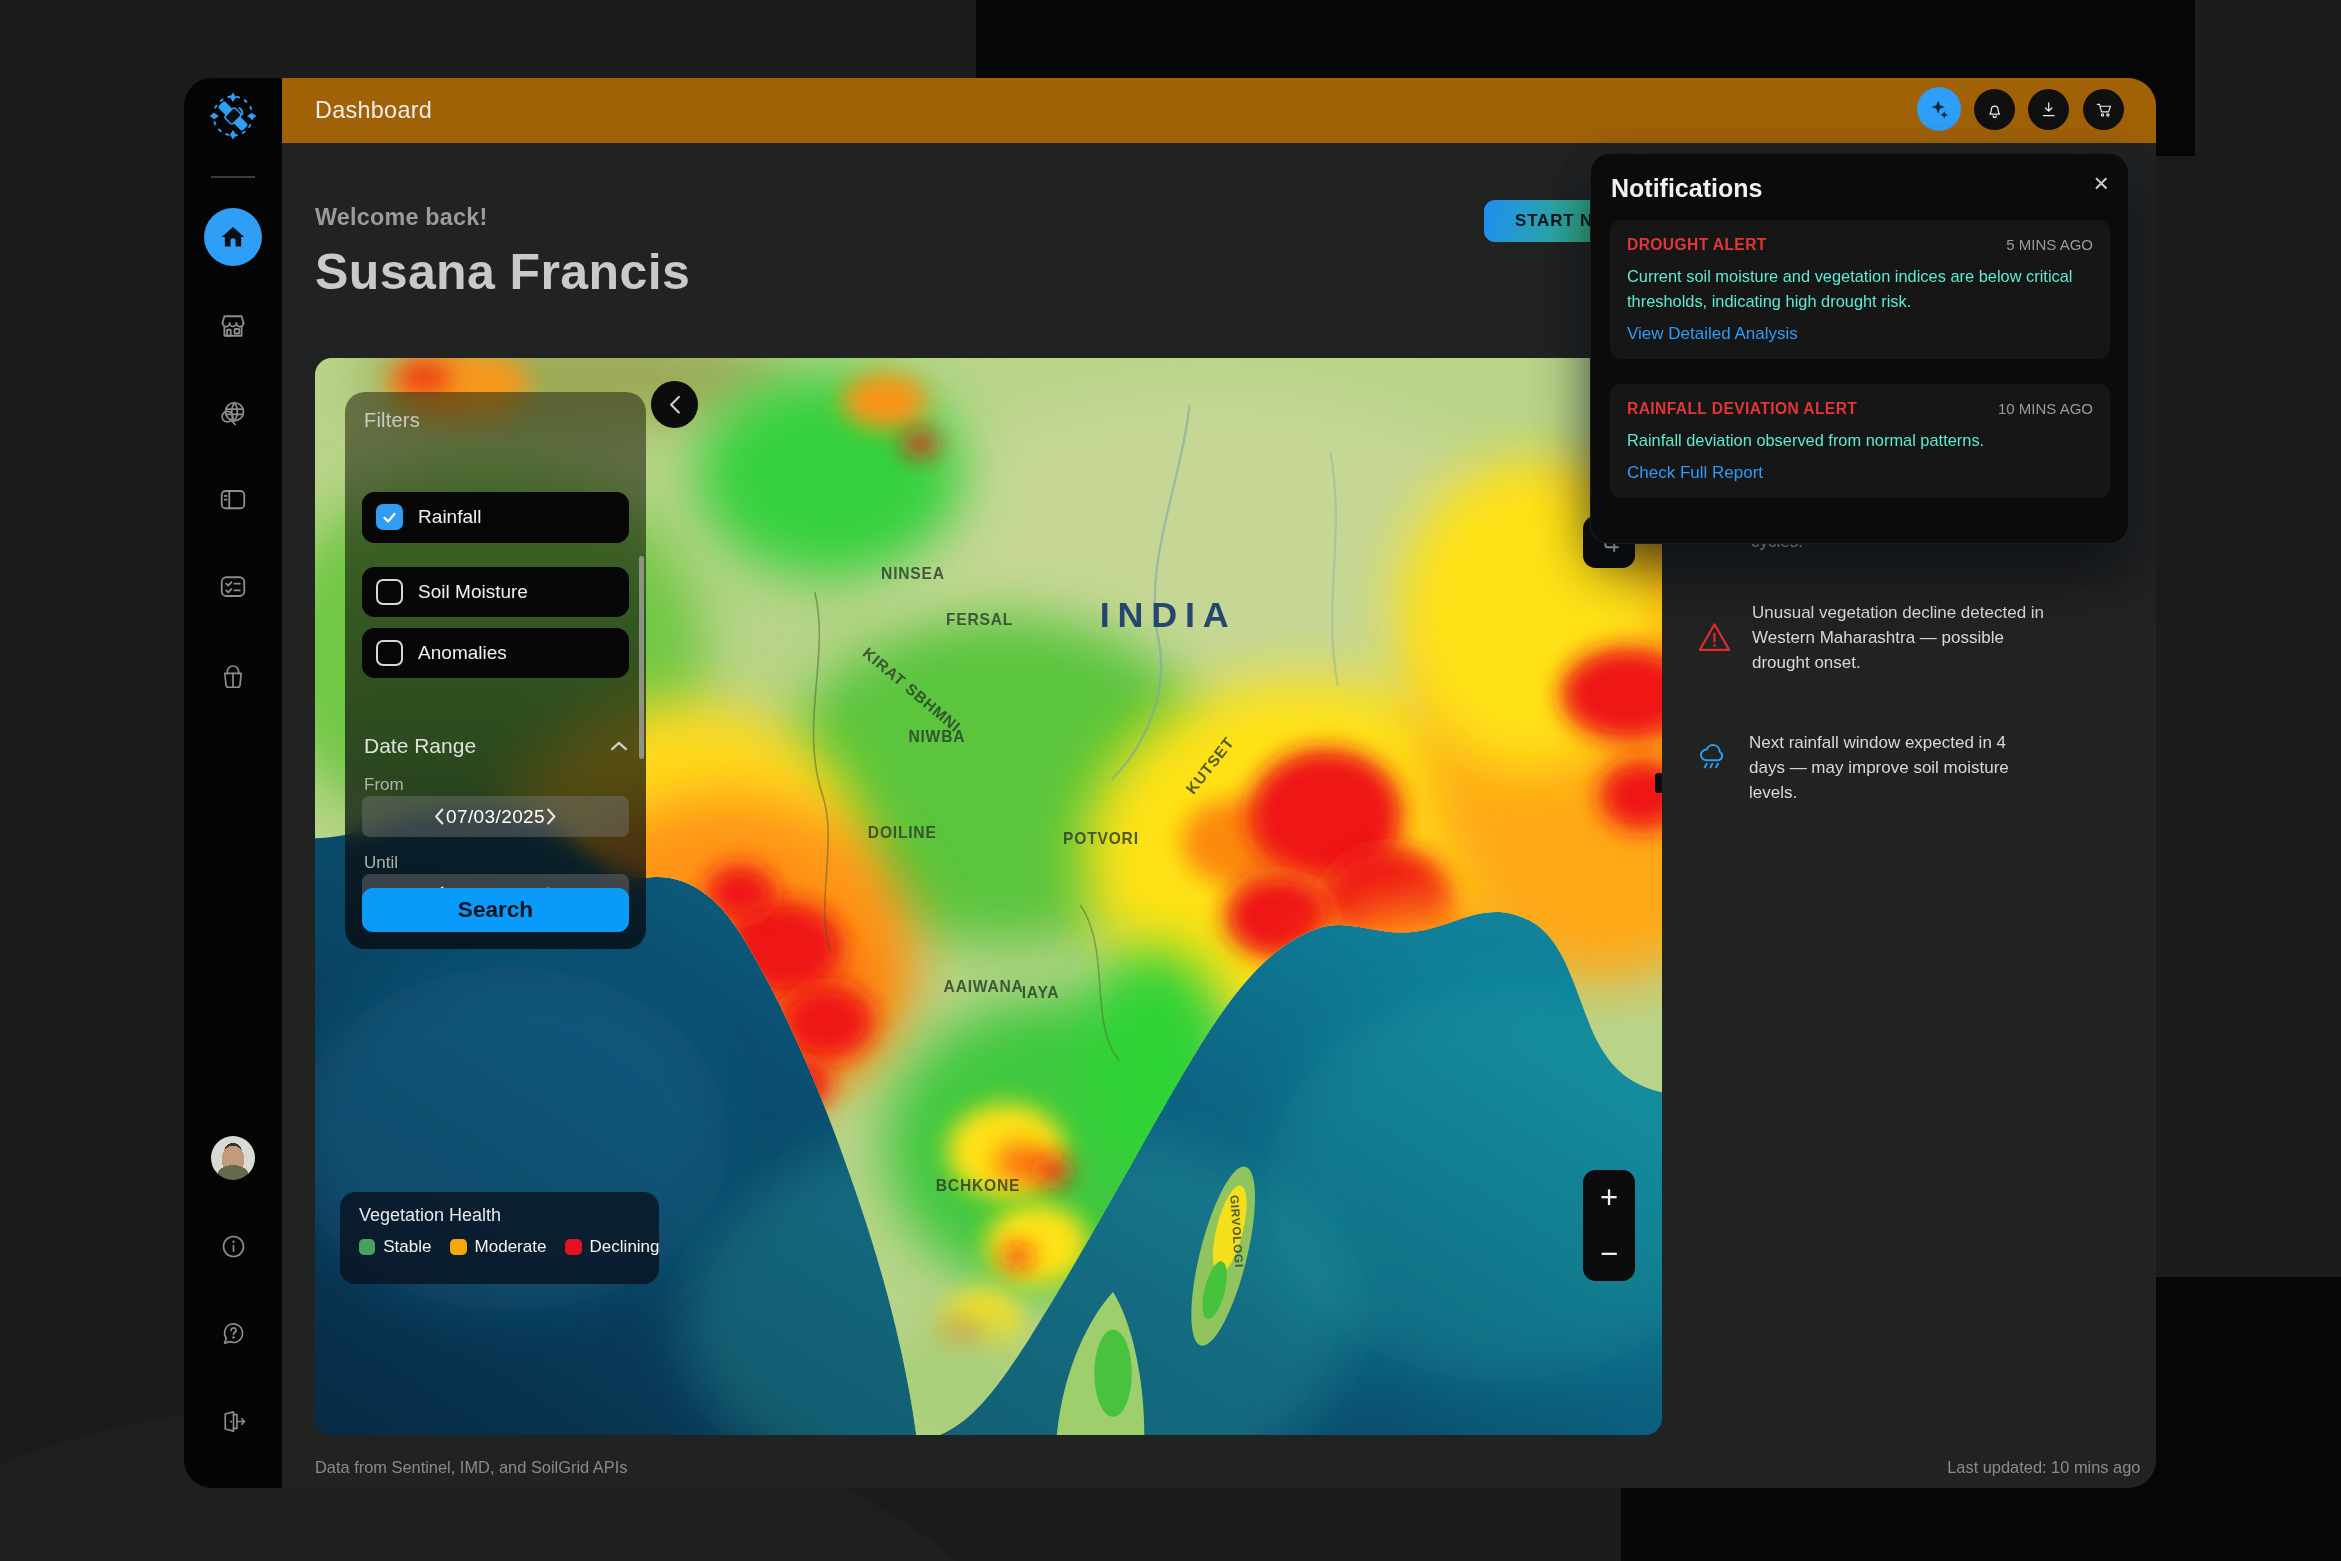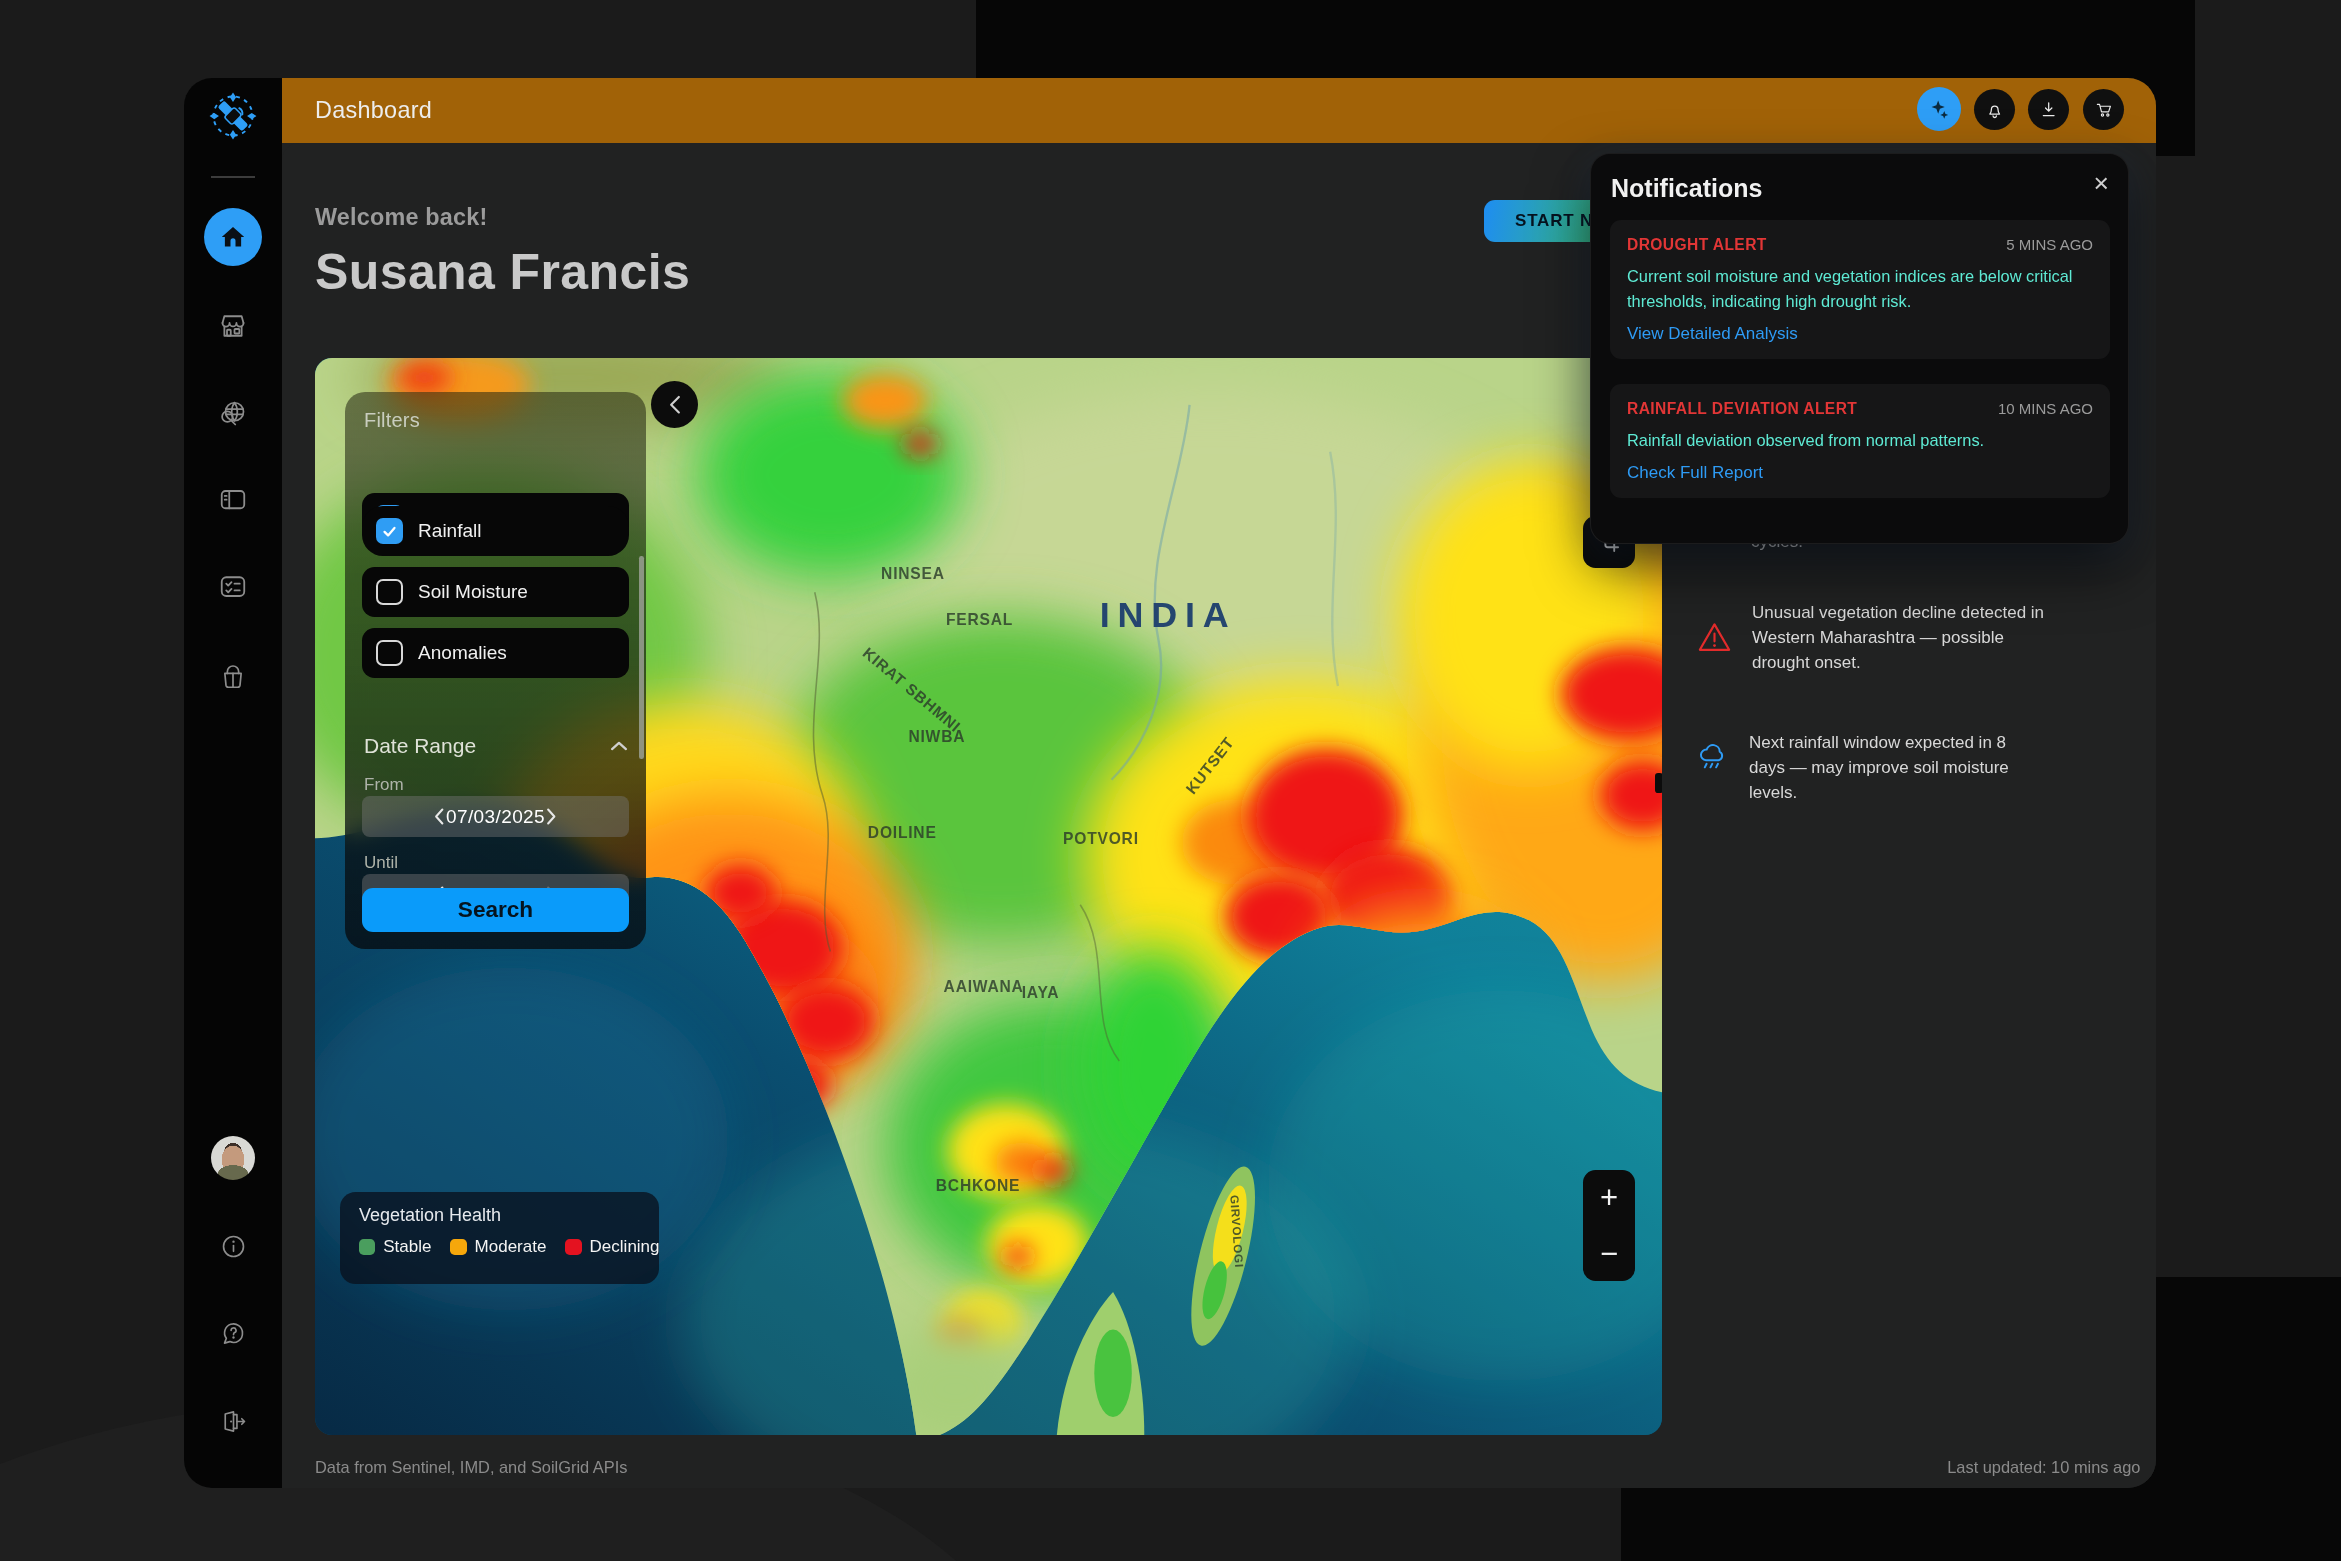--- a/index.html
+++ b/index.html
@@ -343,21 +343,21 @@
           <div class="abs filters-title">Filters</div>
 
           <div class="abs frow" style="top:53px;margin-top:48px;">
             <span class="cbox on">
               <svg width="17" height="17" viewBox="0 0 24 24">
                   <polyline points="5,12.5 10,17.5 19,7" fill="none" stroke="#ffffff" stroke-width="3.2" stroke-linecap="round" stroke-linejoin="round"></polyline>
                 </svg>
             </span>
             <span class="lbl">NDVI</span>
           </div>
-          <div class="abs frow" style="top:114px;border-radius:21px;">
+          <div class="abs frow" style="top:100px;">
             <span class="cbox on">
               <svg width="17" height="17" viewBox="0 0 24 24">
                   <polyline points="5,12.5 10,17.5 19,7" fill="none" stroke="#ffffff" stroke-width="3.2" stroke-linecap="round" stroke-linejoin="round"></polyline>
                 </svg>
             </span>
             <span class="lbl">Rainfall</span>
           </div>
           <div class="abs frow" style="top:175px;">
             <span class="cbox off"></span>
             <span class="lbl">Soil Moisture</span>
@@ -459,21 +459,21 @@
         <div class="insight-text">Unusual vegetation decline detected in
 Western Maharashtra — possible
 drought onset.</div>
       </div>
 
       <div class="insight in3">
         <svg class="insight-icon" width="34" height="34" viewBox="0 0 48 48" fill="none" stroke="#2e9bf5" stroke-width="2.8" stroke-linecap="round" stroke-linejoin="round">
           <path d="M14 30 a7.5 7.5 0 0 1 1 -15 a9.5 9.5 0 0 1 18.5 3 a6.5 6.5 0 0 1 -1.5 12 z"></path>
           <path d="M15 35 l-2.6 5 M23 35 l-2.6 5 M31 35 l-2.6 5"></path>
         </svg>
-        <div class="insight-text">Next rainfall window expected in 8
+        <div class="insight-text">Next rainfall window expected in 4
 days — may improve soil moisture
 levels.</div>
       </div>
 
       <div class="abs notif">
         <div class="abs notif-title">Notifications</div>
         <div class="abs notif-close">×</div>
 
         <div class="abs ncard nc1">
           <div class="nhead">

